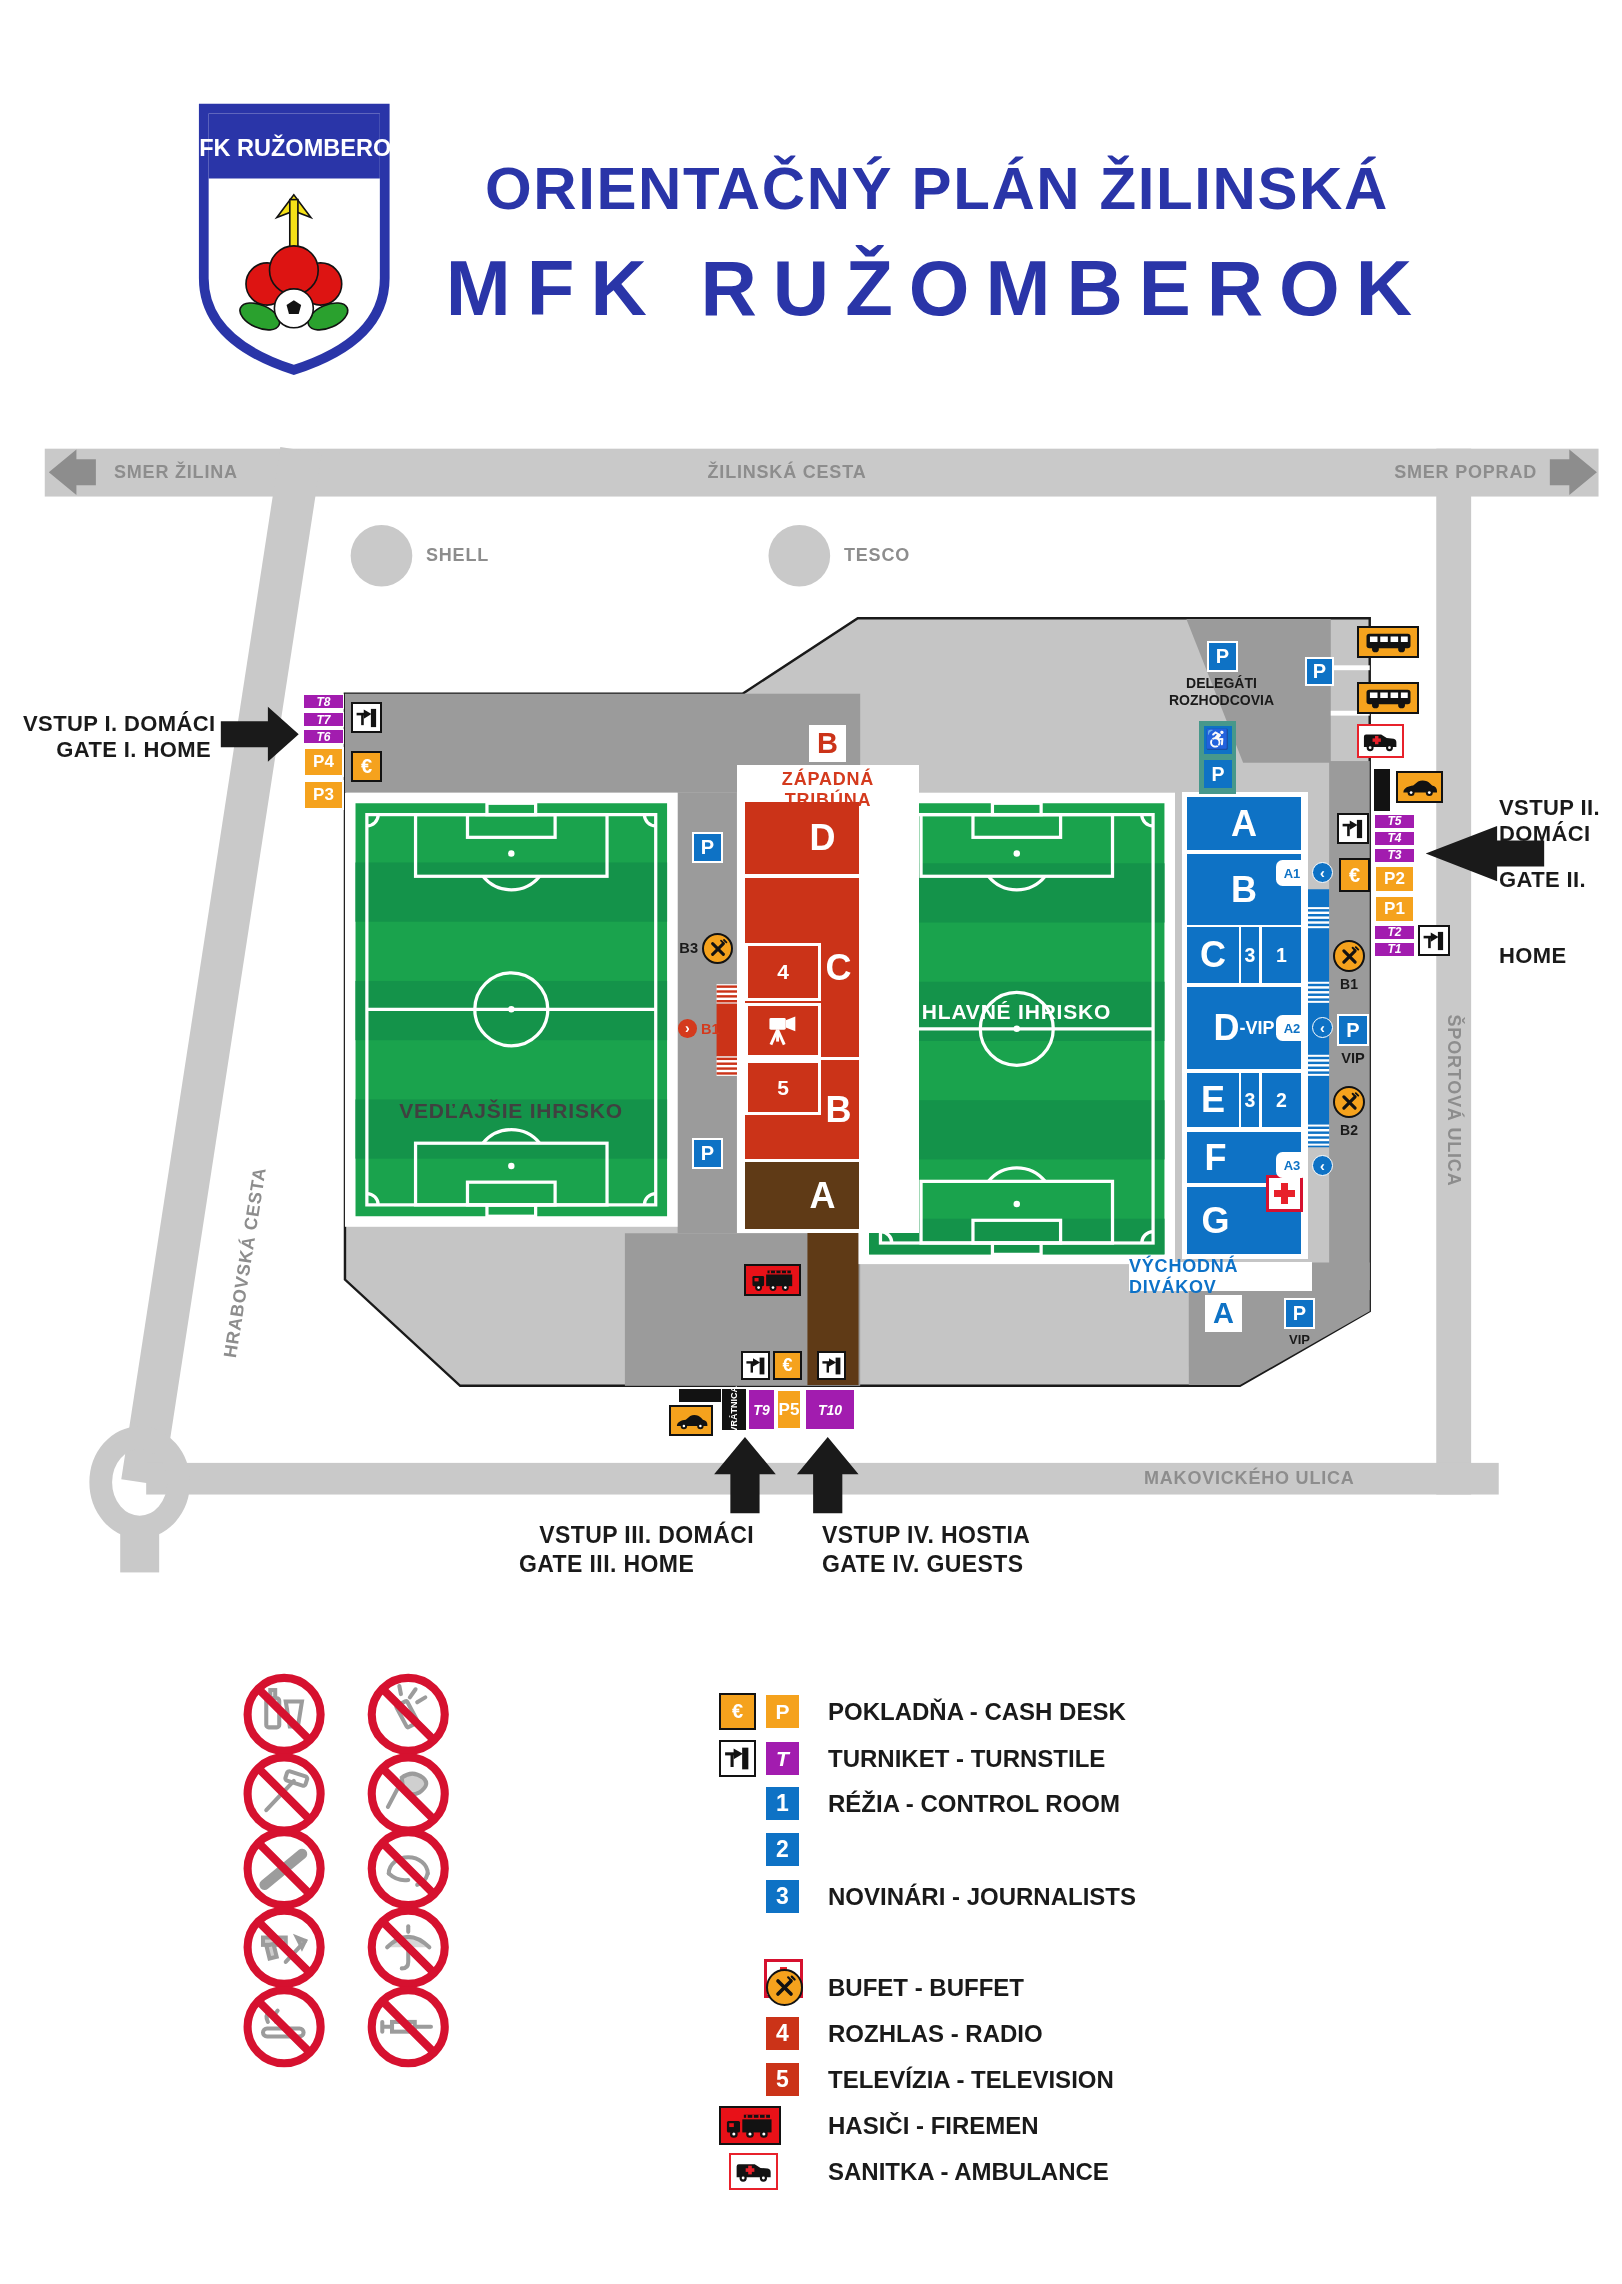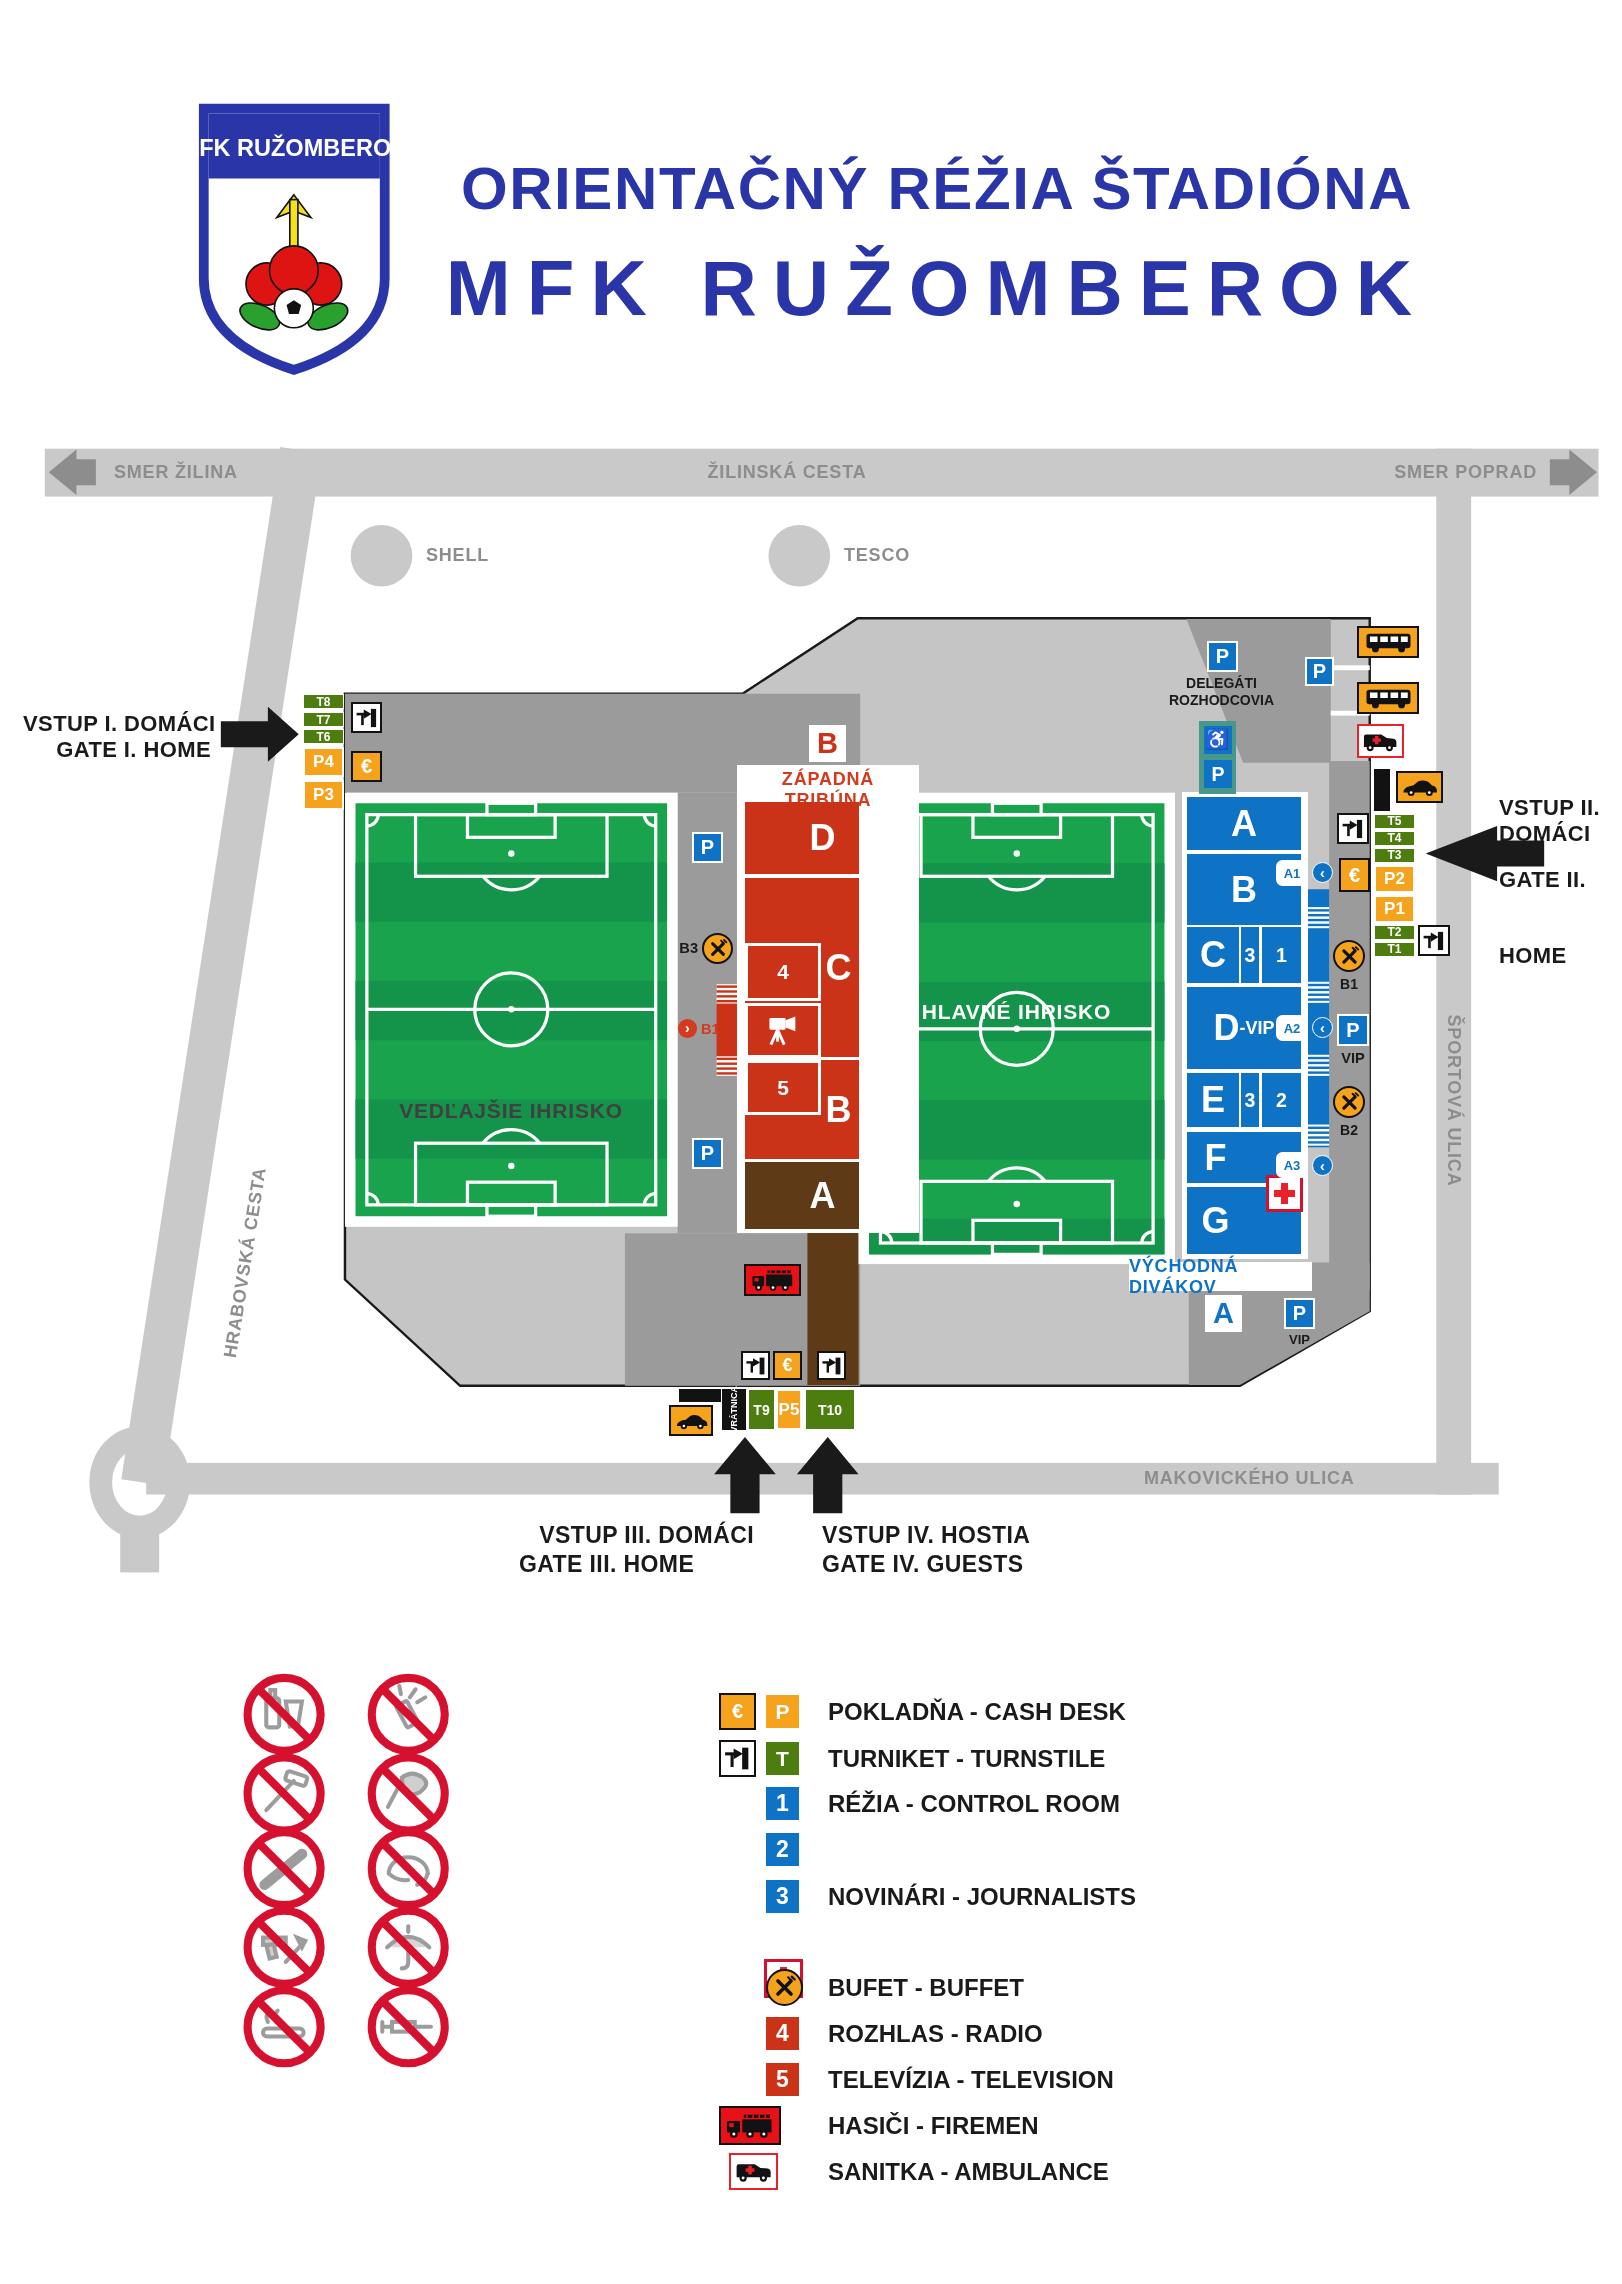--- a/index.html
+++ b/index.html
@@ -2,21 +2,21 @@
 <html style="font-size:13px"><head>
 <meta charset="utf-8">
 <style>
   html,body{margin:0;padding:0;background:#fff;}
   #stage{position:relative;width:1623px;height:2284px;background:#fff;overflow:hidden;
          font-family:"Liberation Sans",sans-serif;font-weight:bold;color:#1a1a1a;}
   .abs{position:absolute;box-sizing:border-box;}
   .flex{display:flex;align-items:center;justify-content:center;}
   svg{display:block;}
   
-  .tb{background:#4d7c0f;color:#fff;border:1.6px solid #fff;font-size:12px;}
+  .tb{background:#a21caf;color:#fff;border:1.6px solid #fff;font-size:12px;font-style:italic;}
   .tbig{font-size:14px;}
   .pb{background:#0e72c5;color:#fff;border:2.4px solid #fff;font-size:20px;}
   .po{background:#f5a21d;color:#fff;border:2.4px solid #fff;font-size:17px;}
   .eu{background:#f5a21d;color:#fff;border:2.4px solid #121212;font-size:20px;}
   .wb{background:#fff;border:2.4px solid #121212;}
   .redbox{background:#e81118;border:2.4px solid #121212;}
   .ambbox{background:#fff;border:2.4px solid #e8212b;}
   .carbox{background:#f5a21d;border:2.4px solid #121212;}
   .sec-red{background:#cb3318;color:#fff;}
   .sec-blue{background:#0e72c5;color:#fff;}
@@ -340,21 +340,21 @@
         <ellipse cx="159" cy="262" rx="26" ry="14" fill="#2aa12e" stroke="#121212" stroke-width="2" transform="rotate(-24 159 262)"></ellipse>
         <circle cx="84" cy="222" r="26" fill="#dd1412" stroke="#121212" stroke-width="2"></circle>
         <circle cx="150" cy="222" r="26" fill="#dd1412" stroke="#121212" stroke-width="2"></circle>
         <circle cx="117" cy="205" r="30" fill="#dd1412" stroke="#121212" stroke-width="2"></circle>
         <circle cx="117" cy="252" r="24" fill="#fff" stroke="#121212" stroke-width="2"></circle>
         <polygon points="117,242 126,248 123,259 111,259 108,248" fill="#121212"></polygon>
       </g>
     </g>
   </svg>
 
-  <div class="abs" style="left:520;left:422px;top:154px;width:1030px;text-align:center;font-size:60px;color:#2a35a8;letter-spacing:1.6px;">ORIENTAČNÝ RÉŽIA ŠTADIÓNA</div>
+  <div class="abs" style="left:520;left:422px;top:154px;width:1030px;text-align:center;font-size:60px;color:#2a35a8;letter-spacing:1.6px;">ORIENTAČNÝ PLÁN ŽILINSKÁ</div>
   <div class="abs" style="left:422px;top:243px;width:1030px;text-align:center;font-size:78px;color:#2a35a8;letter-spacing:16px;">MFK RUŽOMBEROK</div>
 
   <div class="abs roadlab" style="left:114px;top:462px;">SMER ŽILINA</div>
   <div class="abs roadlab" style="left:657px;top:462px;width:260px;text-align:center;">ŽILINSKÁ CESTA</div>
   <div class="abs roadlab" style="left:1379px;top:462px;width:158px;text-align:right;">SMER POPRAD</div>
   <div class="abs roadlab" style="left:148px;top:1252px;width:195px;text-align:center;transform:rotate(-81deg);">HRABOVSKÁ CESTA</div>
   <div class="abs roadlab" style="left:1356px;top:1090px;width:195px;text-align:center;transform:rotate(90deg);">ŠPORTOVÁ ULICA</div>
   <div class="abs roadlab" style="left:1144px;top:1468px;width:203px;text-align:center;">MAKOVICKÉHO ULICA</div>
   <div class="abs roadlab" style="left:426px;top:545px;">SHELL</div>
   <div class="abs roadlab" style="left:844px;top:545px;">TESCO</div>

